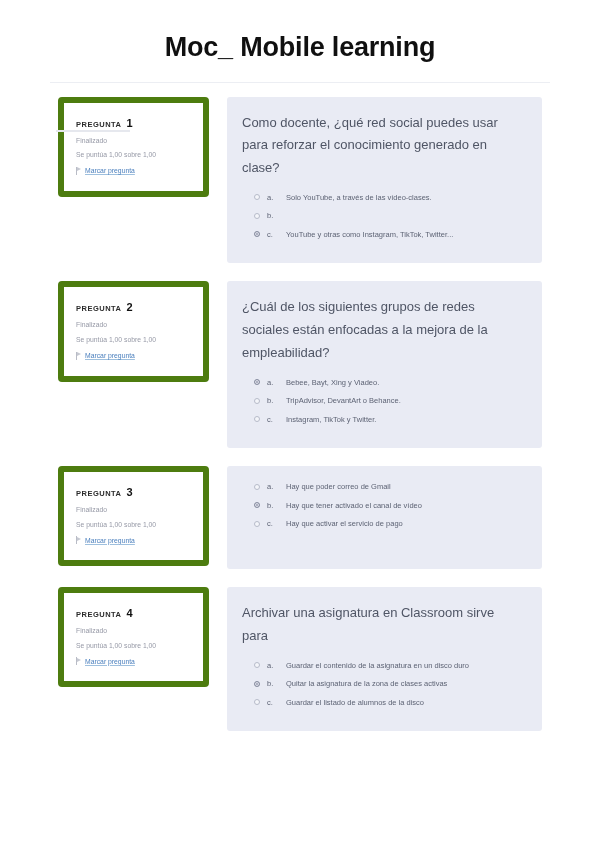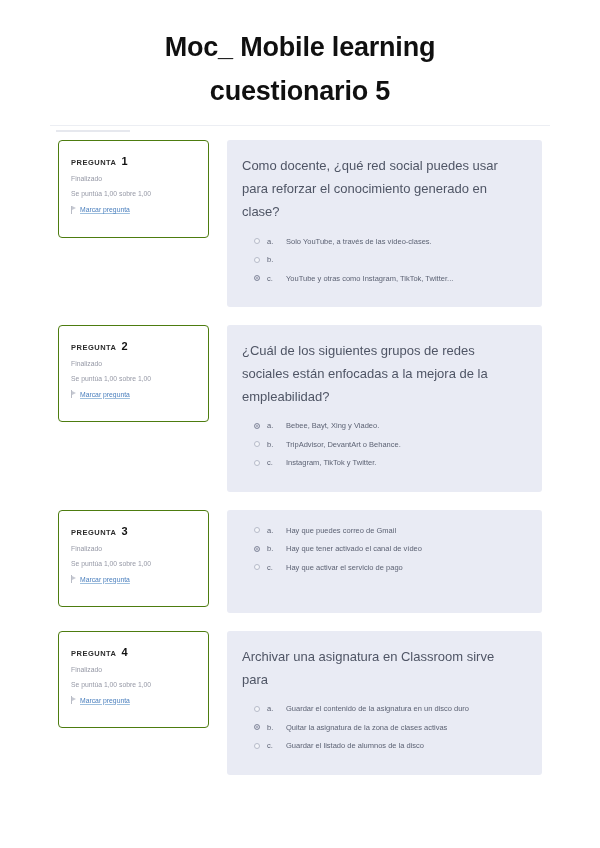--- a/index.html
+++ b/index.html
@@ -55,23 +55,23 @@
   .qblock {
     display: flex;
     align-items: flex-start;
     margin-bottom: 18px;
   }
 
   .qinfo {
     width: 151px;
     flex: 0 0 151px;
     background: #ffffff;
-    border: 1px solid #4d7c0f;
+    border: 6px solid #4d7c0f;
     border-radius: 4px;
-    padding: 14px 12px 23px 12px;
+    padding: 14px 12px 16px 12px;
     min-height: 78px;
   }
 
   .qinfo-head {
     display: flex;
     align-items: baseline;
     gap: 5px;
     margin-bottom: 7px;
   }
   .qinfo-label {
@@ -185,21 +185,20 @@
   .qblock[data-index="2"] .qcontent { min-height: 103px; }
   .qblock[data-index="3"] .qcontent { min-height: 103px; }
 </style>
 </head>
 <body>
 
 <div class="page">
 
   <div class="quiz-header">
     <div class="quiz-title">Moc_ Mobile learning</div>
-    <div class="quiz-title">cuestionario 5</div>
   </div>
   <div class="title-rule"></div>
   <div class="title-rule-accent"></div>
 
   <div class="questions">
       <div class="qblock" data-index="0">
         <div class="qinfo">
           <div class="qinfo-head">
             <span class="qinfo-label">PREGUNTA</span>
             <span class="qinfo-number">1</span>
@@ -276,21 +275,21 @@
           <div class="qinfo-flag">
             <span class="flag-icon"></span>
             <span class="qinfo-flag-text">Marcar pregunta</span>
           </div>
         </div>
         <div class="qcontent">
           <div class="options">
             <div class="option">
               <span class="radio"></span>
               <span class="option-letter">a.</span>
-              <span class="option-text">Hay que puedes correo de Gmail</span>
+              <span class="option-text">Hay que poder correo de Gmail</span>
             </div>
             <div class="option">
               <span class="radio checked"></span>
               <span class="option-letter">b.</span>
               <span class="option-text">Hay que tener activado el canal de vídeo</span>
             </div>
             <div class="option">
               <span class="radio"></span>
               <span class="option-letter">c.</span>
               <span class="option-text">Hay que activar el servicio de pago</span>

